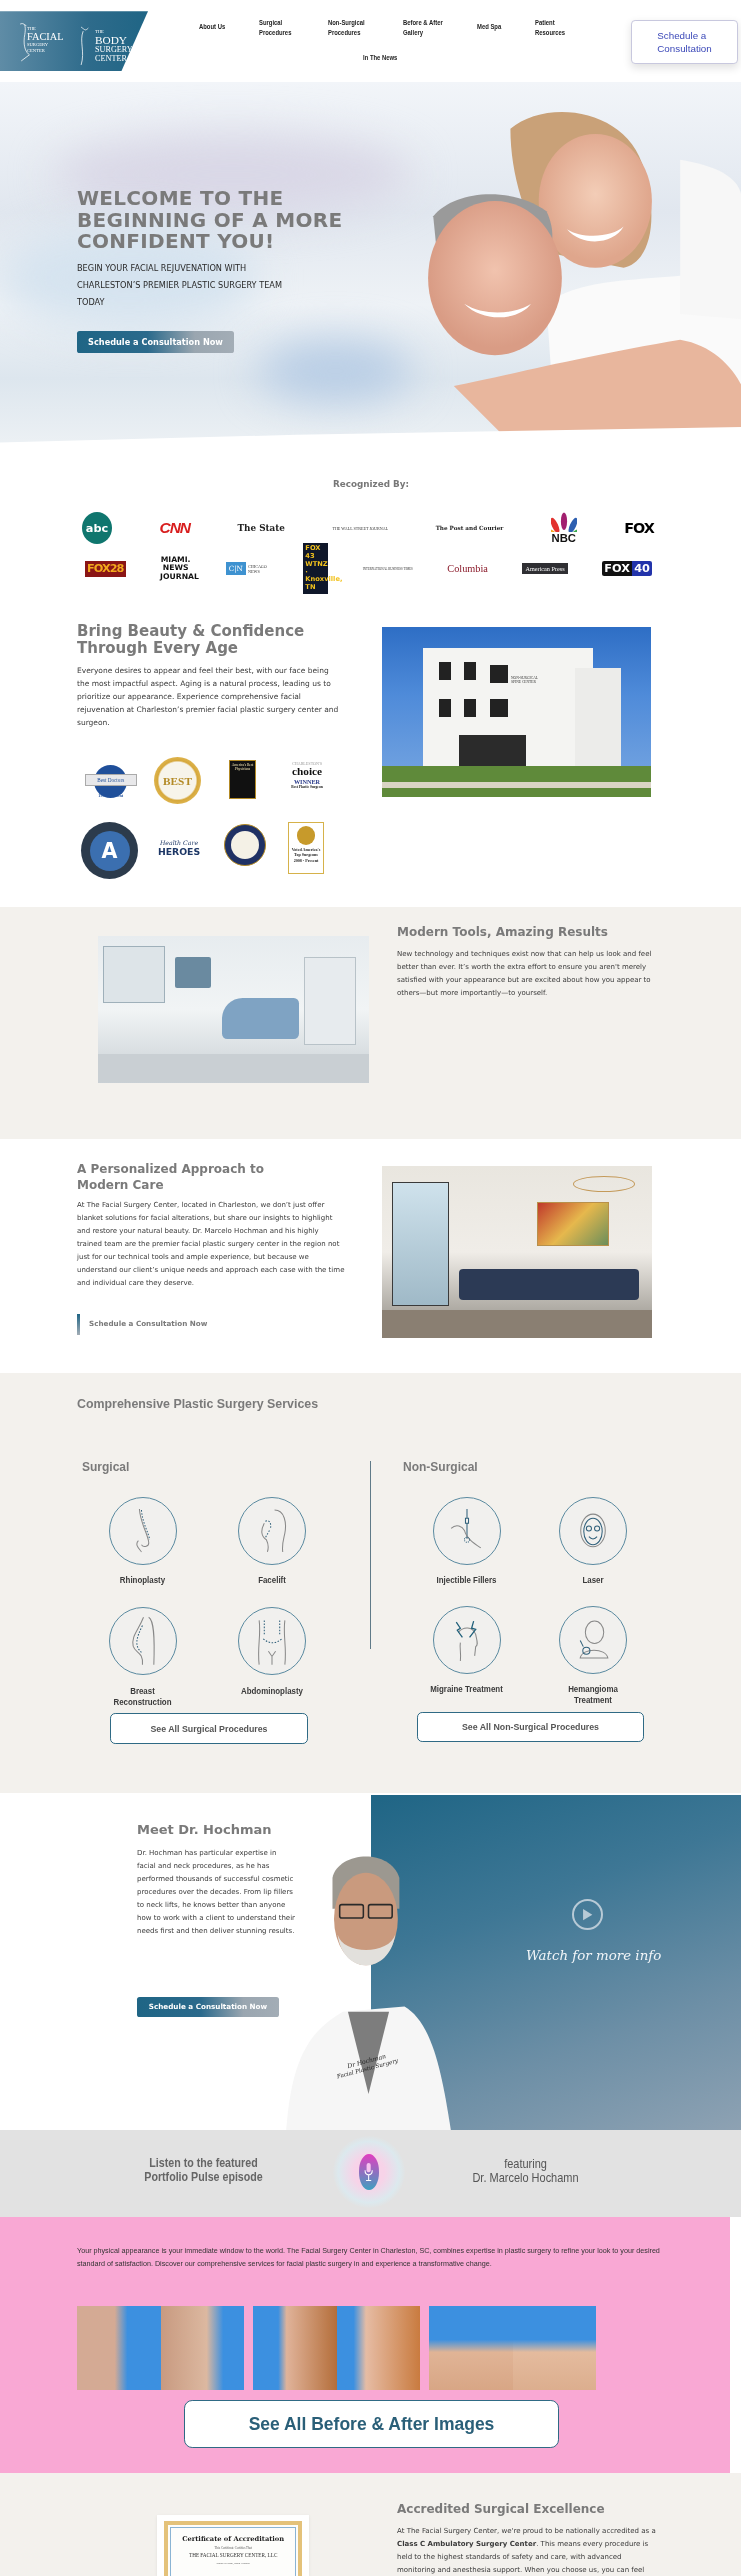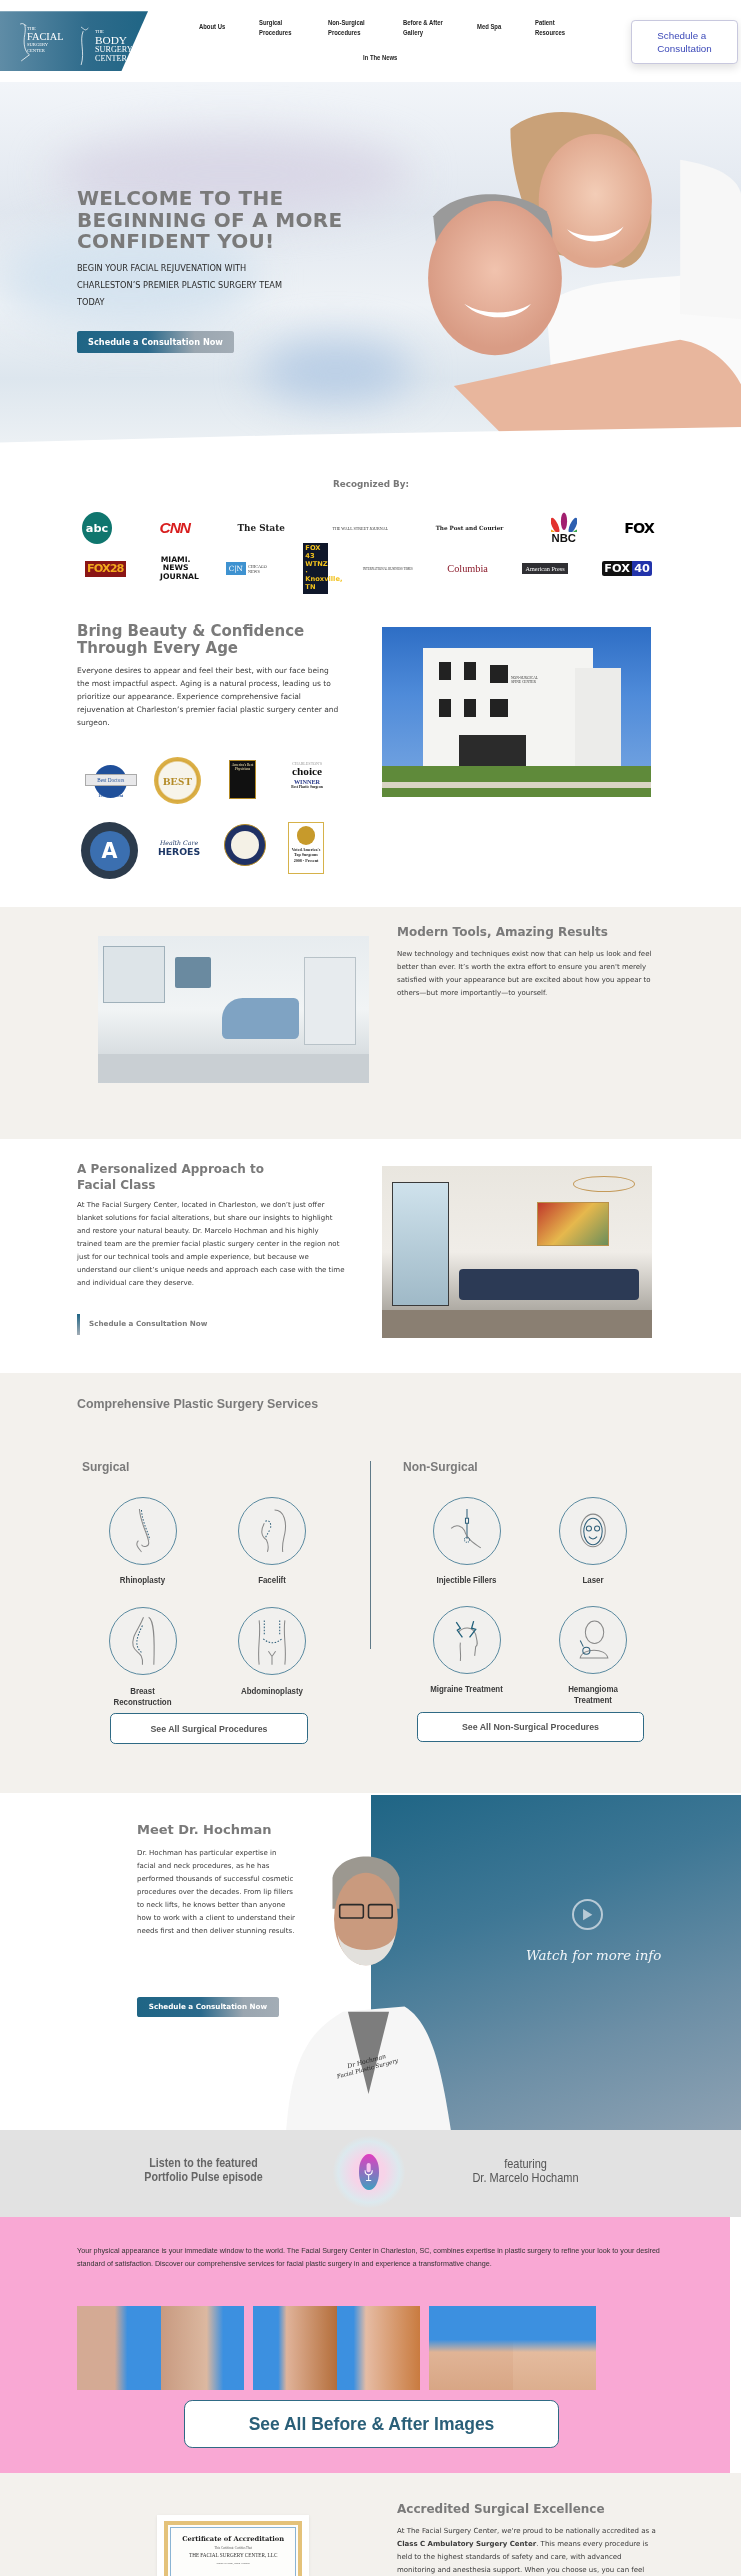--- a/index.html
+++ b/index.html
@@ -230,21 +230,21 @@
     <div style="position:absolute;left:206px;top:20.6px;width:52px;height:88px;background:#e7ebee;border:0.5px solid #b8c2c8"></div>
     <div style="position:absolute;left:0;top:118px;width:271px;height:28px;background:#c9cfd3"></div>
   </div>
   <div class="abs gray-h" style="left:397px;top:17.5px;font-size:12px">Modern Tools, Amazing Results</div>
   <div class="abs body-t" style="left:397px;top:41px;width:263px;font-size:7px;line-height:13px">New technology and techniques exist now that can help us look and feel better than ever. It’s worth the extra effort to ensure you aren't merely satisfied with your appearance but are excited about how you appear to others—but more importantly—to yourself.</div>
 </div>
 
 <div class="abs" style="top:1139px;left:0;width:742px;height:234px;background:#fff">
   <div class="abs gray-h" style="left:77px;top:21.6px;font-size:12px;line-height:16.5px">
     <div>A Personalized Approach to</div>
-      <div>Facial Class</div>
+      <div>Modern Care</div>
   </div>
   <div class="abs body-t" style="left:77px;top:60px;width:268px;font-size:7px;line-height:13px">At The Facial Surgery Center, located in Charleston, we don’t just offer blanket solutions for facial alterations, but share our insights to highlight and restore your natural beauty. Dr. Marcelo Hochman and his highly trained team are the premier facial plastic surgery center in the region not just for our technical tools and ample experience, but because we understand our client’s unique needs and approach each case with the time and individual care they deserve.</div>
   <div class="abs" style="left:77px;top:175px;width:2.6px;height:20.6px;background:linear-gradient(180deg,#1f6585,#a3adb6)"></div>
   <div class="abs" style="left:89px;top:180px;font-family:'DejaVu Sans',sans-serif;font-weight:bold;font-size:7.2px;color:#7a7a7a">Schedule a Consultation Now</div>
   <div class="abs" style="left:382px;top:27px;width:270px;height:172px;background:linear-gradient(180deg,#e9e6df 0%,#f0ede8 50%,#8e8a82 100%);overflow:hidden">
     <div style="position:absolute;left:10.3px;top:15.5px;width:57px;height:124px;background:linear-gradient(180deg,#cfe2ec,#9fb9c7);border:1.5px solid #3a3a3a"></div>
     <div style="position:absolute;left:191px;top:10.3px;width:62px;height:15.5px;border-radius:50%;border:1.5px solid #c49a5a"></div>
     <div style="position:absolute;left:155px;top:36px;width:72px;height:44px;background:linear-gradient(135deg,#c0392b,#e6b84d,#6b8e5a);border:1.5px solid #b8904a"></div>
     <div style="position:absolute;left:77px;top:103px;width:180px;height:31px;background:#2c3a55;border-radius:4.1px"></div>
     <div style="position:absolute;left:0;top:144px;width:270px;height:28px;background:#8a7f72"></div>

